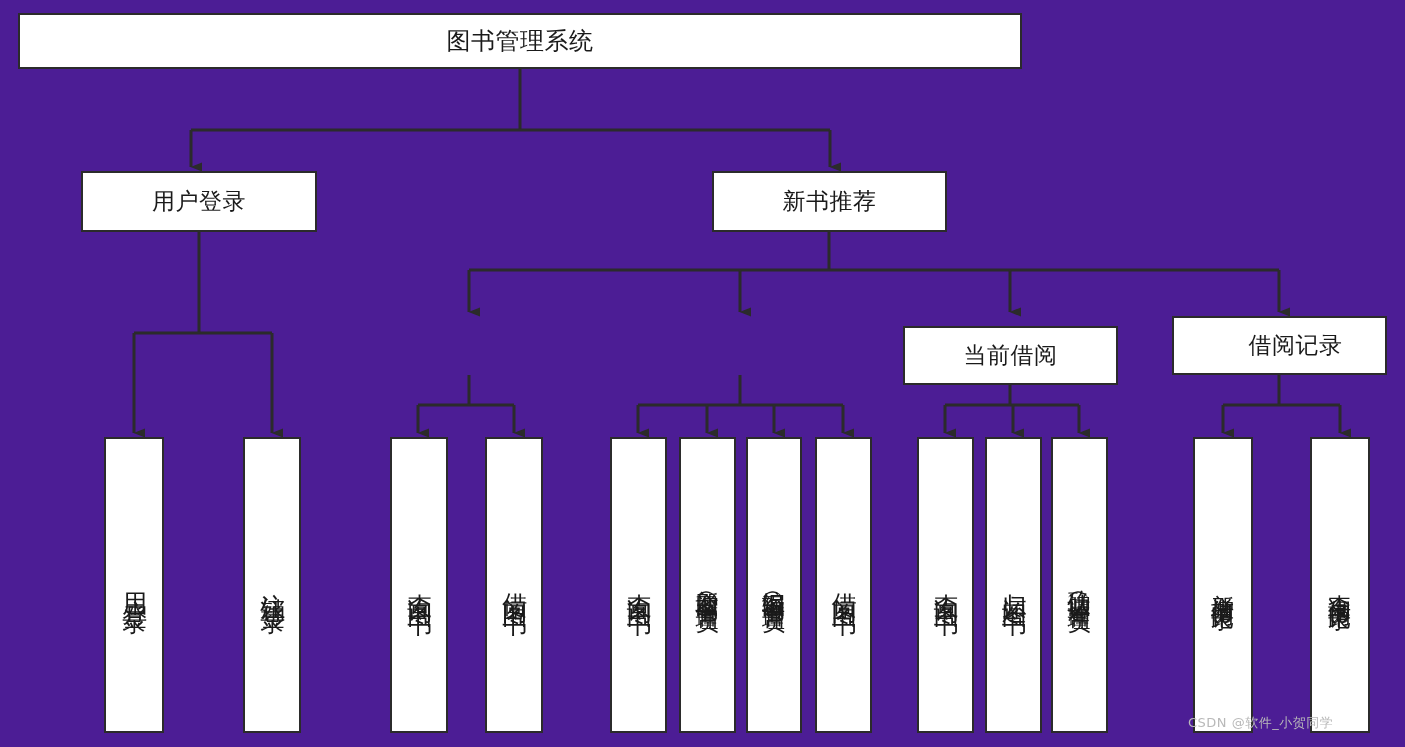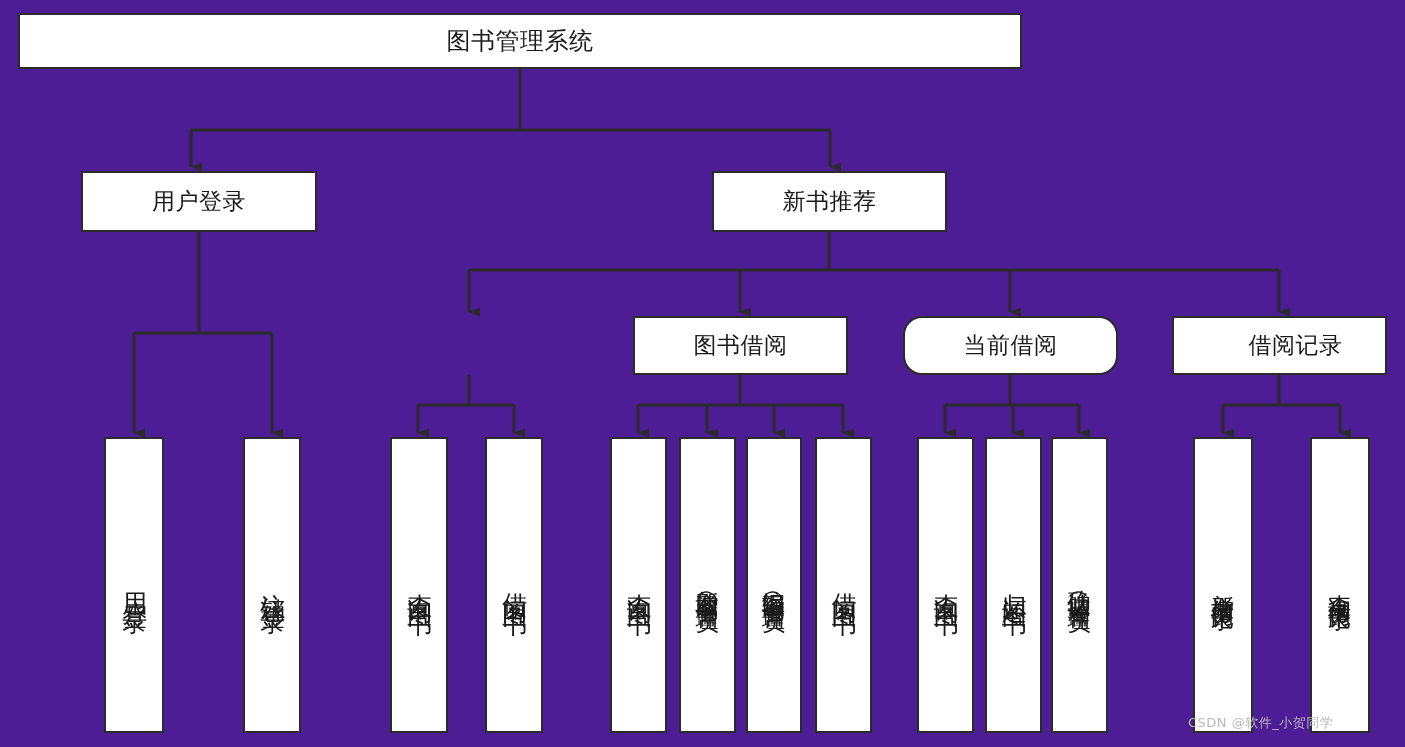--- a/index.html
+++ b/index.html
@@ -139,24 +139,21 @@
     <span class="node-label">图书管理系统</span>
   </div>
 
   <div class="node horiz" style="left:81px;top:171px;width:236px;height:61px;">
     <span class="node-label">用户登录</span>
   </div>
   <div class="node horiz" style="left:712px;top:171px;width:235px;height:61px;">
     <span class="node-label">新书推荐</span>
   </div>
 
-  <div class="node horiz" style="left:633px;top:316px;width:215px;height:59px;">
-    <span class="node-label">图书借阅</span>
-  </div>
-  <div class="node horiz" style="left:903px;top:316px;width:215px;height:59px;border-radius:19px;">
+  <div class="node horiz" style="left:903px;top:326px;width:215px;height:59px;">
     <span class="node-label">当前借阅</span>
   </div>
   <div class="node horiz" style="left:1172px;top:316px;width:215px;height:59px;padding-left:32px;">
     <span class="node-label">借阅记录</span>
   </div>
 
   <div class="node vert" style="left:104px;top:437px;width:60px;height:296px;">
     <span class="node-label">用户登录</span>
   </div>
   <div class="node vert" style="left:243px;top:437px;width:58px;height:296px;">

